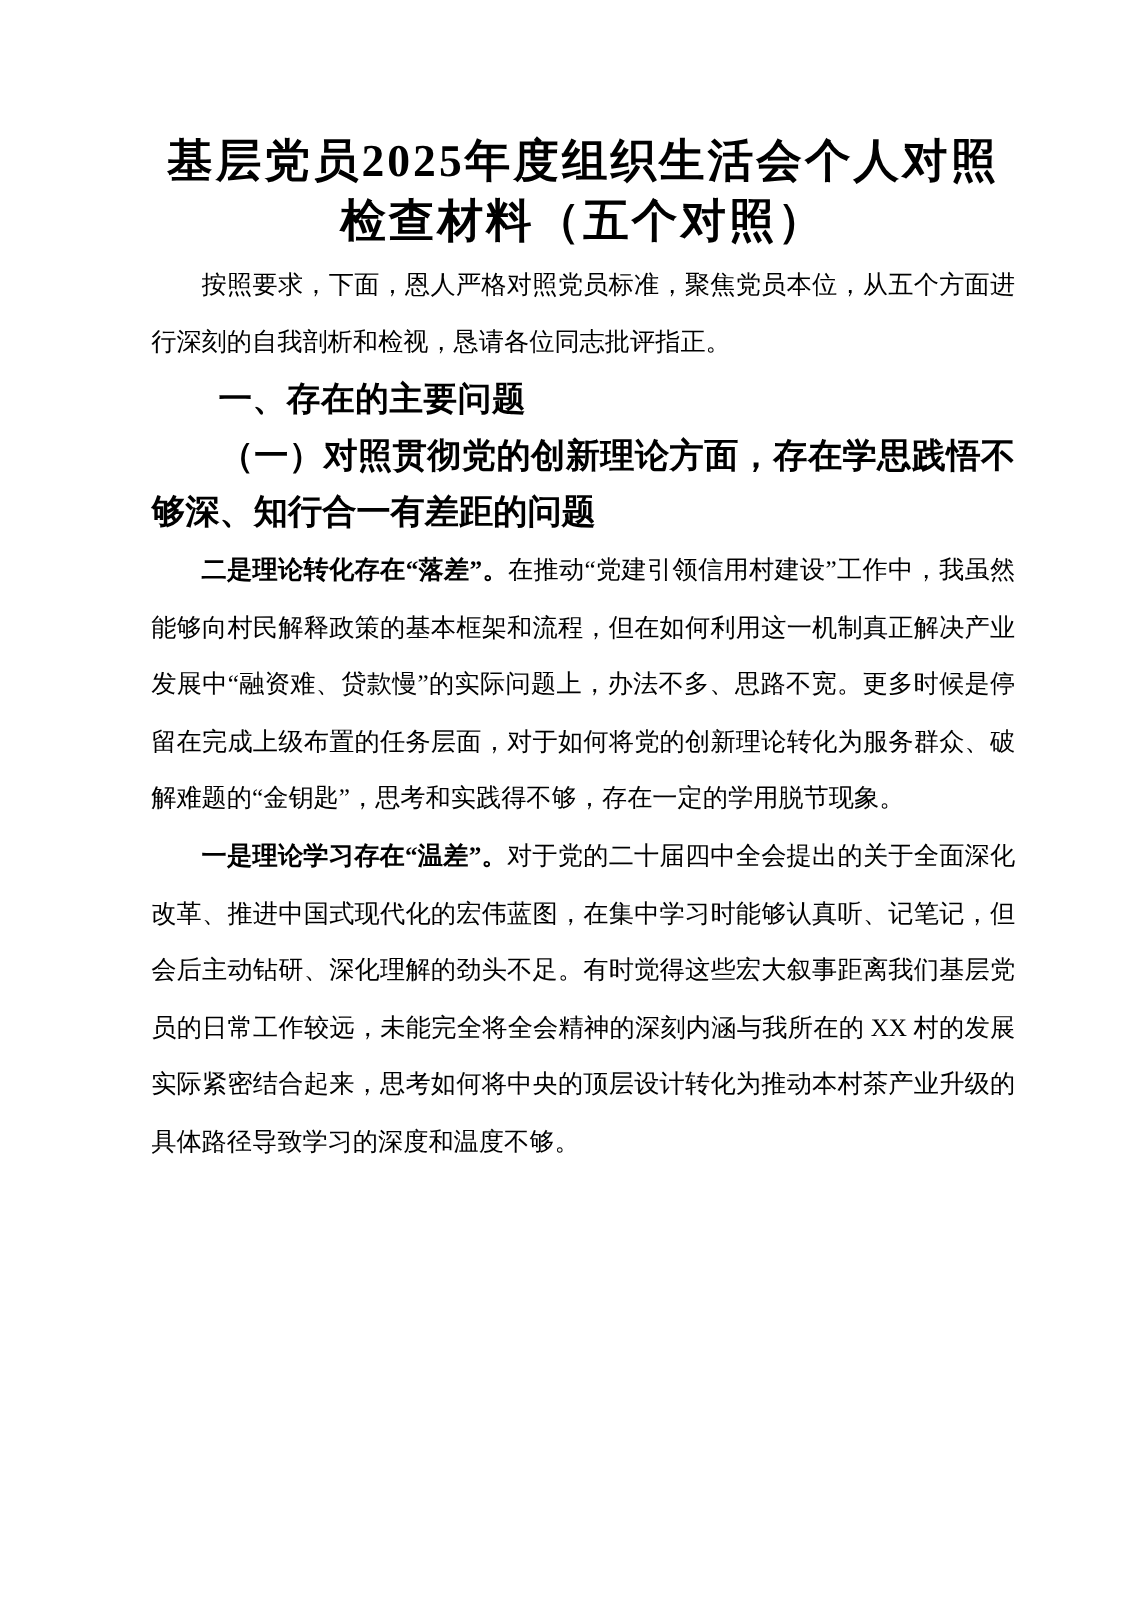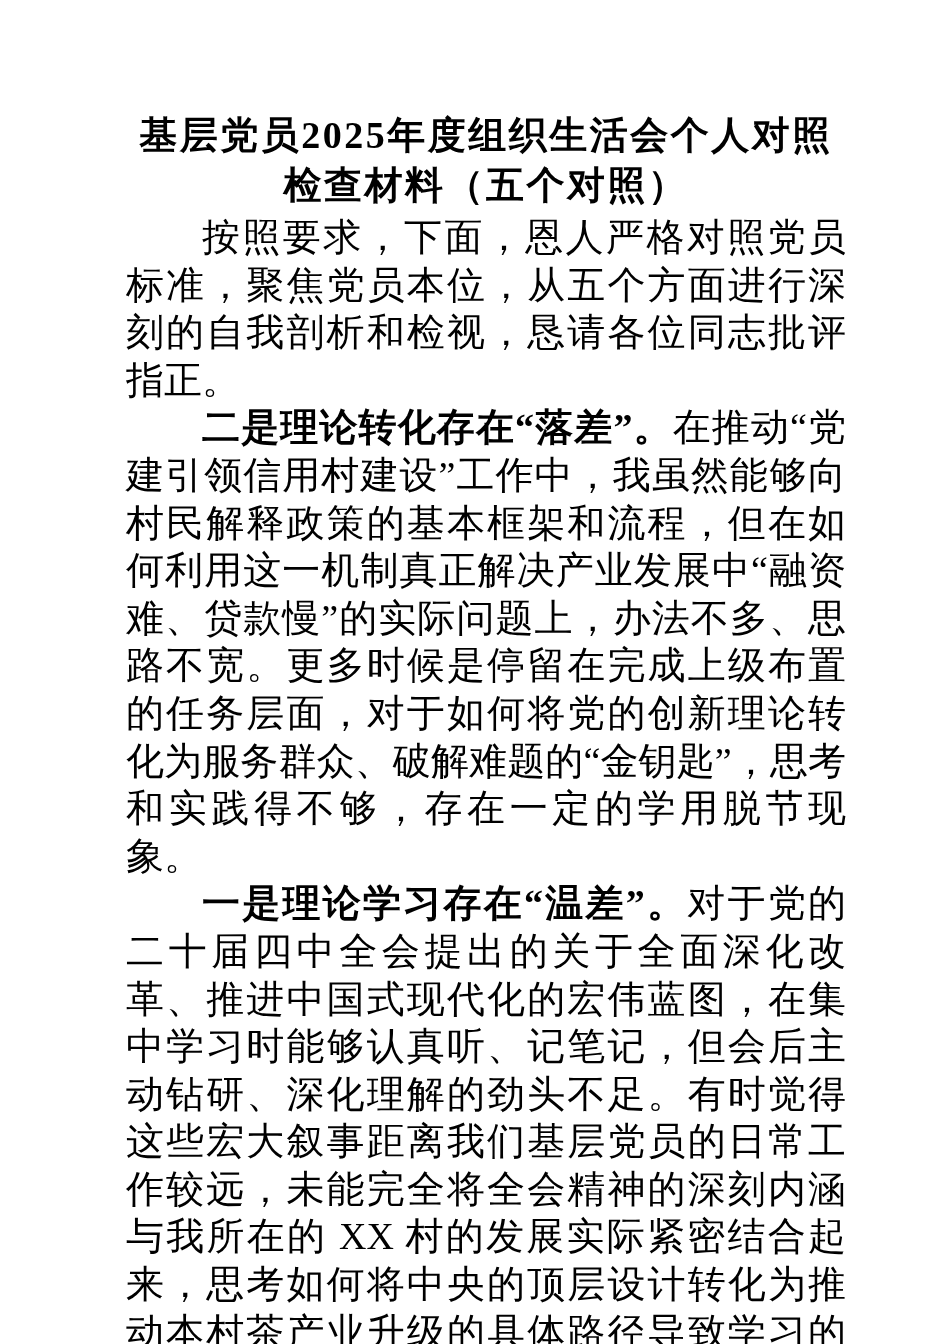--- a/index.html
+++ b/index.html
@@ -21,21 +21,21 @@
   .doc-title {
     margin: 0 0 4px 0;
     text-align: center;
     font-weight: 700;
     font-size: 38px;
     line-height: 50px;
     letter-spacing: 2.5px;
   }
   .para {
     margin: 0;
-    font-size: 38px;
+    font-size: 21px;
     line-height: 47.6px;
     text-align: justify;
     text-indent: 2em;
   }
   .section-heading {
     margin: 0;
     font-size: 28px;
     line-height: 47.6px;
     text-indent: 2em;
     font-weight: 700;
@@ -60,20 +60,22 @@
 </style>
 </head>
 <body>
 
 <div class="page">
 
   <h1 class="doc-title">基层党员2025年度组织生活会个人对照检查材料（五个对照）</h1>
 
   <p class="para">按照要求，下面，恩人严格对照党员标准，聚焦党员本位，从五个方面进行深刻的自我剖析和检视，恳请各位同志批评指正。</p>
 
+  <h2 class="section-heading">一、存在的主要问题</h2>
 
+  <h3 class="subsection-heading">（一）对照贯彻党的创新理论方面，存在学思践悟不够深、知行合一有差距的问题</h3>
 
   <p class="para"><span class="lead">二是理论转化存在“落差”。</span><span>在推动“党建引领信用村建设”工作中，我虽然能够向村民解释政策的基本框架和流程，但在如何利用这一机制真正解决产业发展中“融资难、贷款慢”的实际问题上，办法不多、思路不宽。更多时候是停留在完成上级布置的任务层面，对于如何将党的创新理论转化为服务群众、破解难题的“金钥匙”，思考和实践得不够，存在一定的学用脱节现象。</span></p>
 
   <p class="para"><span class="lead">一是理论学习存在“温差”。</span><span>对于党的二十届四中全会提出的关于全面深化改革、推进中国式现代化的宏伟蓝图，在集中学习时能够认真听、记笔记，但会后主动钻研、深化理解的劲头不足。有时觉得这些宏大叙事距离我们基层党员的日常工作较远，未能完全将全会精神的深刻内涵与我所在的 XX 村的发展实际紧密结合起来，思考如何将中央的顶层设计转化为推动本村茶产业升级的具体路径导致学习的深度和温度不够。</span></p>
 
 
 </div>
 
 </body></html>

